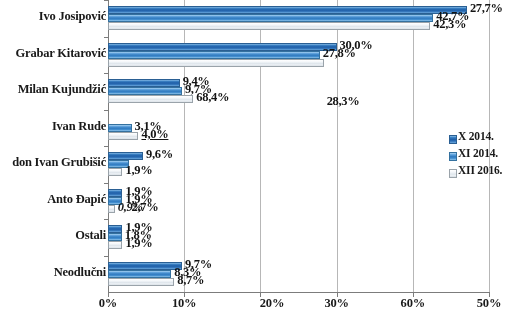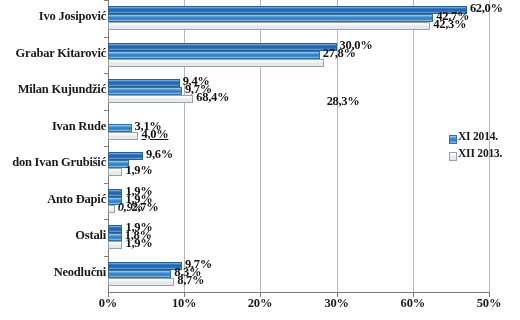--- a/index.html
+++ b/index.html
@@ -90,38 +90,38 @@
       <div class="ytick" style="top: 73px;"></div>
       <div class="ytick" style="top: 109.5px;"></div>
       <div class="ytick" style="top: 146px;"></div>
       <div class="ytick" style="top: 182.5px;"></div>
       <div class="ytick" style="top: 219px;"></div>
       <div class="ytick" style="top: 255.5px;"></div>
     </div>
   <div id="xlabels">
       <div class="xlabel" style="left: 108px;">0%</div>
       <div class="xlabel" style="left: 184.2px;">10%</div>
-      <div class="xlabel" style="left: 260px; text-align: right;">20%</div>
+      <div class="xlabel" style="left: 272px; text-align: right;">20%</div>
       <div class="xlabel" style="left: 336.6px;">30%</div>
       <div class="xlabel" style="left: 412.8px;">60%</div>
       <div class="xlabel" style="left: 489px;">50%</div>
     </div>
   <div id="catlabels">
       <div class="catlabel" style="top: 9.25px;">Ivo Josipović</div>
       <div class="catlabel" style="top: 45.75px;">Grabar Kitarović</div>
       <div class="catlabel" style="top: 82.25px;">Milan Kujundžić</div>
       <div class="catlabel" style="top: 118.75px;">Ivan Rude</div>
       <div class="catlabel" style="top: 155.25px;">don Ivan Grubišić</div>
       <div class="catlabel" style="top: 191.75px;">Anto Đapić</div>
       <div class="catlabel" style="top: 228.25px;">Ostali</div>
       <div class="catlabel" style="top: 264.75px;">Neodlučni</div>
     </div>
   <div id="plot">
       <div class="bar s0" style="top: 6.25px; height: 8px; width: 358.902px;"></div>
-      <div class="dlabel" style="left: 361.902px; top: 1.25px;">62,0%</div>
+      <div class="dlabel" style="left: 361.902px; top: 1.25px;">27,7%</div>
       <div class="bar s1" style="top: 14.25px; height: 8px; width: 325.374px;"></div>
       <div class="dlabel" style="left: 328.374px; top: 9.25px;">42,7%</div>
       <div class="bar s2" style="top: 22.25px; height: 8px; width: 322.326px;"></div>
       <div class="dlabel" style="left: 325.326px; top: 17.25px;">42,3%</div>
       <div class="bar s0" style="top: 42.75px; height: 8px; width: 228.6px;"></div>
       <div class="dlabel" style="left: 231.6px; top: 37.75px;">30,0%</div>
       <div class="bar s1" style="top: 50.75px; height: 8px; width: 211.836px;"></div>
       <div class="dlabel" style="left: 214.836px; top: 45.75px;">27,8%</div>
       <div class="bar s2" style="top: 58.75px; height: 8px; width: 215.646px;"></div>
       <div class="dlabel" style="left: 218.646px; top: 53.75px; margin-top: 40px;">28,3%</div>
@@ -156,21 +156,25 @@
       <div class="bar s0" style="top: 261.75px; height: 8px; width: 73.914px;"></div>
       <div class="dlabel" style="left: 76.914px; top: 256.75px;">9,7%</div>
       <div class="bar s1" style="top: 269.75px; height: 8px; width: 63.246px;"></div>
       <div class="dlabel" style="left: 66.246px; top: 264.75px;">8,3%</div>
       <div class="bar s2" style="top: 277.75px; height: 8px; width: 66.294px;"></div>
       <div class="dlabel" style="left: 69.294px; top: 272.75px;">8,7%</div>
     </div>
 
   <div id="legend">
       <div class="legrow">
+        <span class="swatch s0"></span>
+        <span class="legtext">X 2014.</span>
+      </div>
+      <div class="legrow">
         <span class="swatch s1"></span>
         <span class="legtext">XI 2014.</span>
       </div>
       <div class="legrow">
         <span class="swatch s2"></span>
-        <span class="legtext">XII 2013.</span>
+        <span class="legtext">XII 2016.</span>
       </div>
     </div>
 </div>
 
 </body></html>

